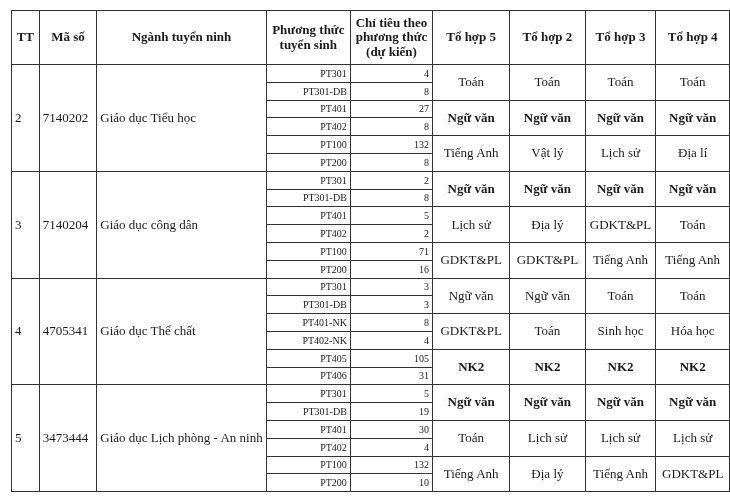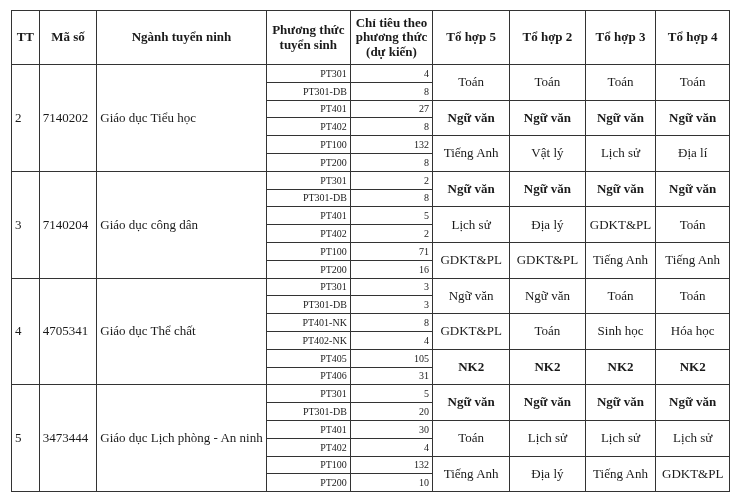--- a/index.html
+++ b/index.html
@@ -173,21 +173,21 @@
         <td class="name" rowspan="6">Giáo dục Lịch phòng - An ninh</td>
         <td class="pt">PT301</td>
         <td class="ct">5</td>
         <td class="th bold" rowspan="2">Ngữ văn</td>
         <td class="th bold" rowspan="2">Ngữ văn</td>
         <td class="th bold" rowspan="2">Ngữ văn</td>
         <td class="th bold" rowspan="2">Ngữ văn</td>
       </tr>
       <tr>
         <td class="pt">PT301-DB</td>
-        <td class="ct">20</td>
+        <td class="ct">19</td>
       </tr>
       <tr>
         <td class="pt">PT401</td>
         <td class="ct">30</td>
         <td class="th" rowspan="2">Toán</td>
         <td class="th" rowspan="2">Lịch sử</td>
         <td class="th" rowspan="2">Lịch sử</td>
         <td class="th" rowspan="2">Lịch sử</td>
       </tr>
       <tr>

